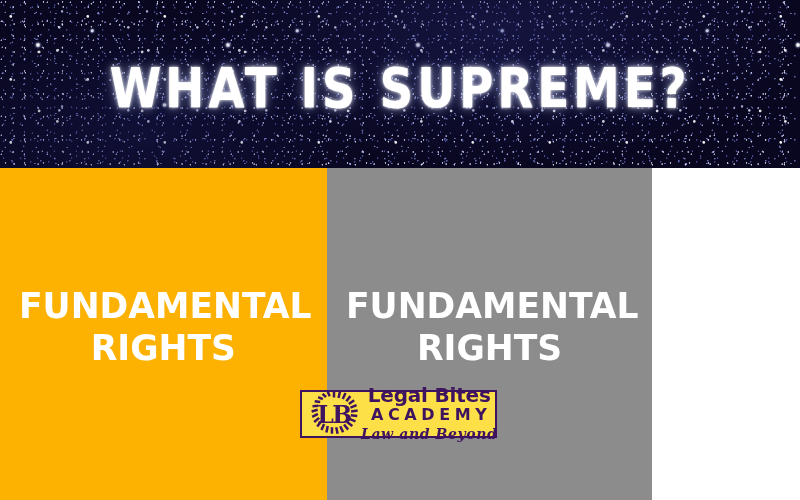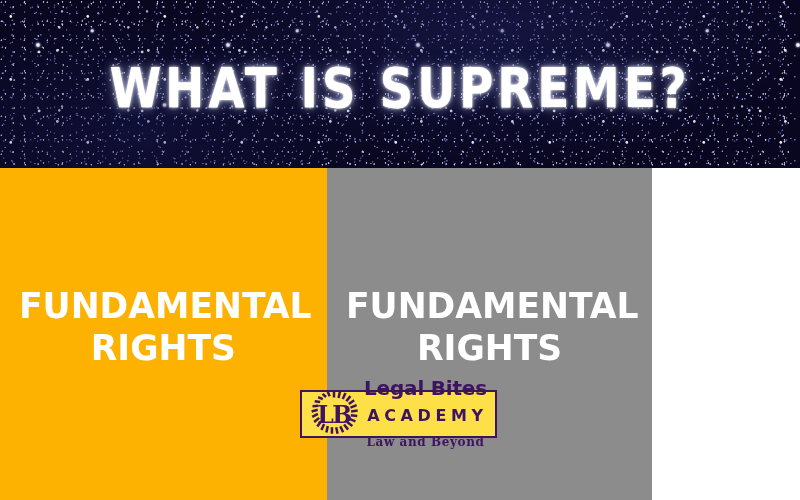--- a/index.html
+++ b/index.html
@@ -167,21 +167,20 @@
     flex: 0 0 50px;
   }
   #logo-mark svg { display: block; width: 50px; height: 50px; }
   #logo-text {
     flex: 1 1 auto;
     display: flex;
     flex-direction: column;
     align-items: center;
     justify-content: center;
     padding-left: 2px;
-    gap: 8px;
   }
   #logo-title {
     color: #3E1360;
     font-family: "DejaVu Sans", sans-serif;
     font-weight: bold;
     font-size: 20px;
     line-height: 1.04;
     letter-spacing: -0.2px;
     white-space: nowrap;
   }
@@ -192,25 +191,26 @@
     font-size: 16px;
     line-height: 1.15;
     letter-spacing: 4.6px;
     padding-left: 4px;
     white-space: nowrap;
   }
   #logo-tagline {
     color: #3E1360;
     font-family: "DejaVu Serif", serif;
     font-weight: bold;
-    font-size: 12px;
+    font-size: 14px;
     line-height: 1.2;
     letter-spacing: 0.6px;
     margin-top: 2px;
     white-space: nowrap;
+    font-style: italic;
   }
 </style>
 </head>
 <body>
 
 <div id="canvas">
 
   <div id="header-band">
     <div class="star-layer" id="star-dust"></div>
     <div class="star-layer" id="star-mid"></div>

